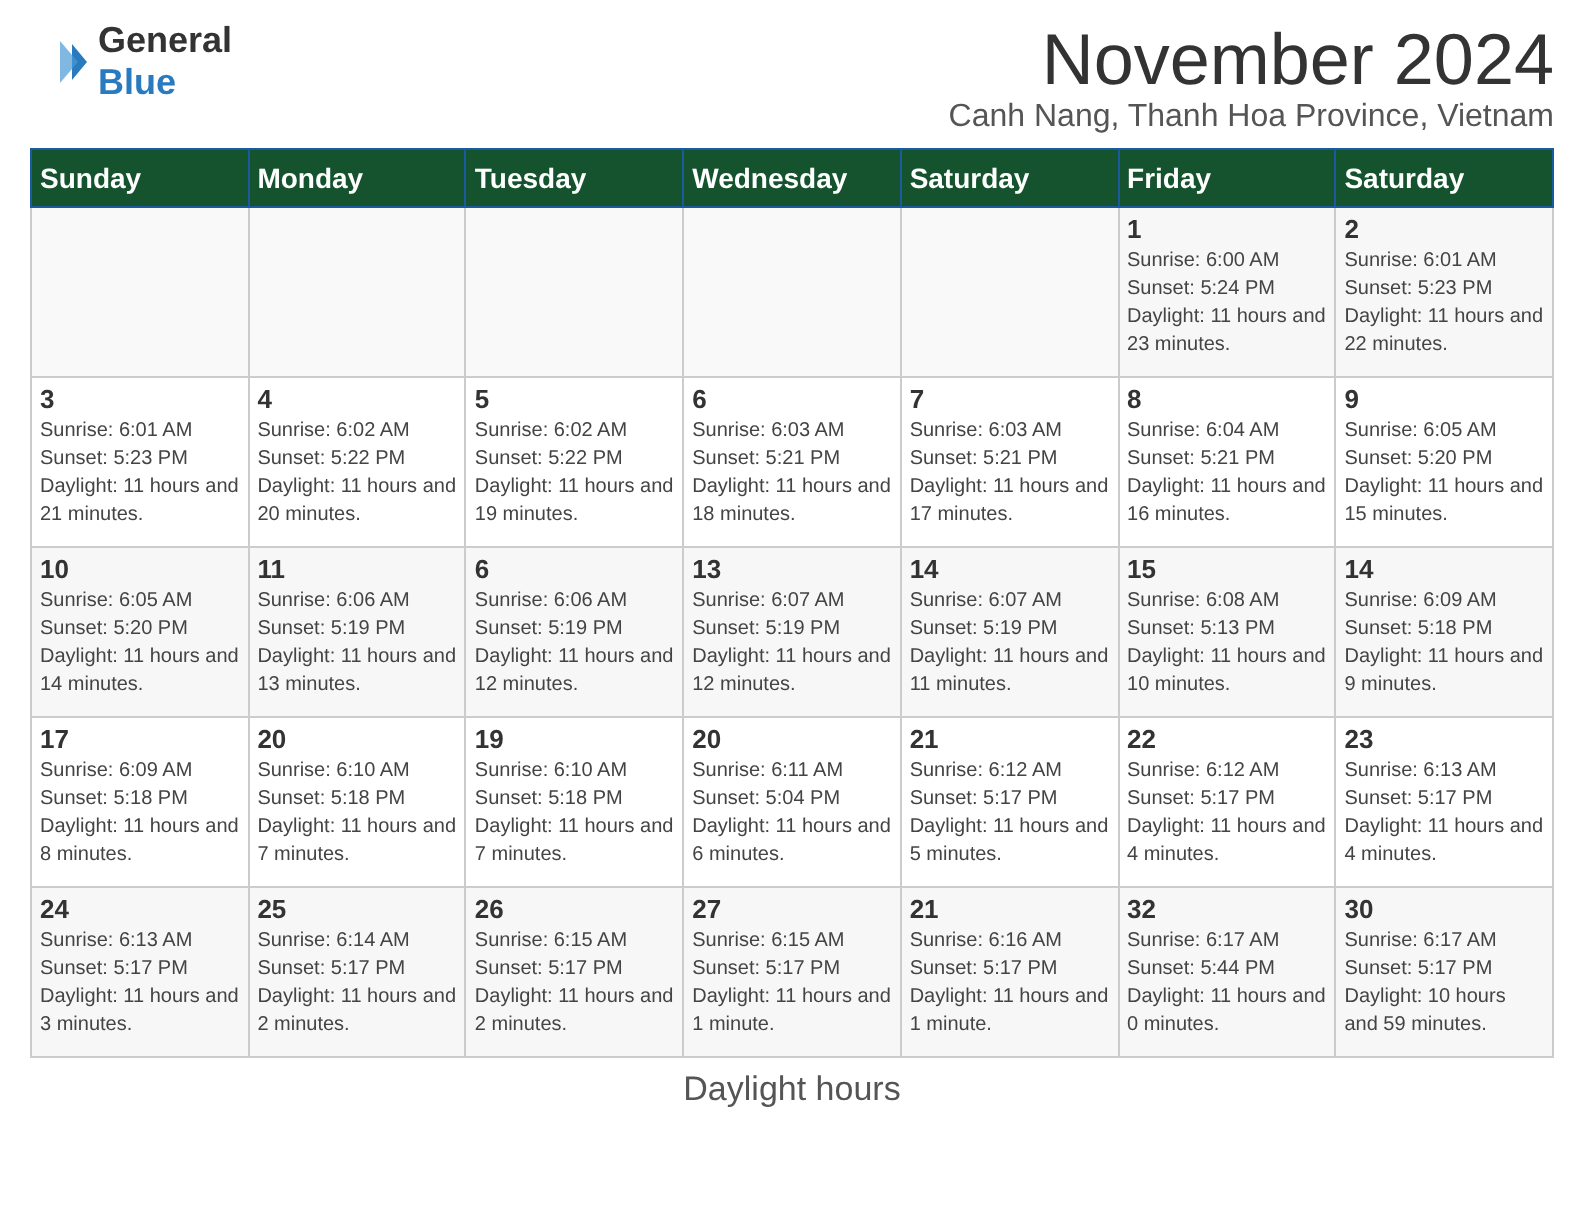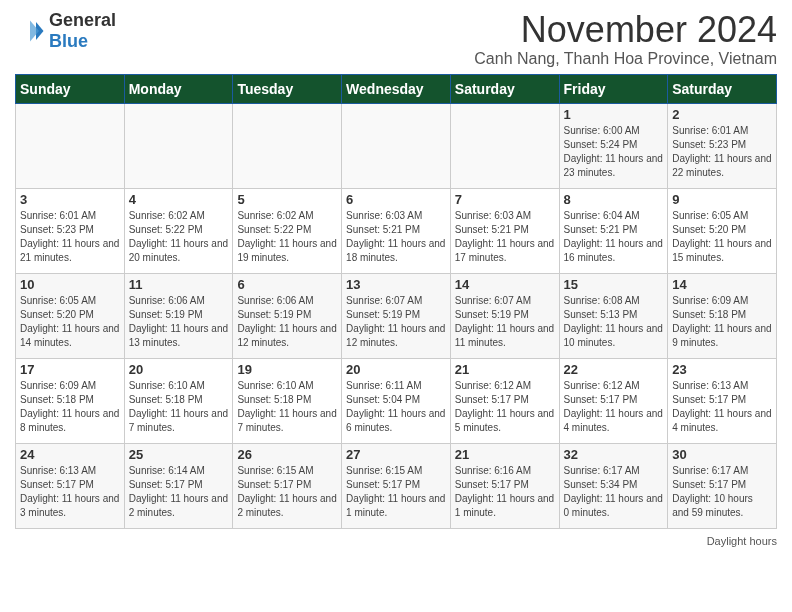--- a/index.html
+++ b/index.html
@@ -42,21 +42,21 @@
     }
     
     tbody tr:nth-child(odd) td { background: #f7f7f7; }
     tbody tr:nth-child(even) td { background: #fff; }
     
     .day-num { font-size: 13px; font-weight: bold; color: #333; display: block; margin-bottom: 2px; }
     .day-info { font-size: 10px; color: #444; line-height: 1.4; }
     
     .empty-cell { background: #f9f9f9 !important; }
     
-    .footer { font-size: 11px; color: #555; margin-top: 6px; text-align: right; }
+    .footer { font-size: 17px; color: #555; margin-top: 6px; text-align: center; }
   </style>
 </head>
 <body>
 
 <div class="page">
   <div class="header">
     <div class="logo">
       <svg class="logo-icon" viewBox="0 0 40 40">
         <polygon points="28,8 38,20 28,32" fill="#2a7abf"></polygon>
         <polygon points="20,6 32,20 20,34" fill="#4a9ad4" opacity="0.7"></polygon>
@@ -291,21 +291,21 @@
           <td>
             <span class="day-num">21</span>
             <div class="day-info">Sunrise: 6:16 AM
 Sunset: 5:17 PM
 Daylight: 11 hours
 and 1 minute.</div>
           </td>
           <td>
             <span class="day-num">32</span>
             <div class="day-info">Sunrise: 6:17 AM
-Sunset: 5:34 PM
+Sunset: 5:44 PM
 Daylight: 11 hours
 and 0 minutes.</div>
           </td>
           <td>
             <span class="day-num">30</span>
             <div class="day-info">Sunrise: 6:17 AM
 Sunset: 5:17 PM
 Daylight: 10 hours
 and 59 minutes.</div>
           </td>

